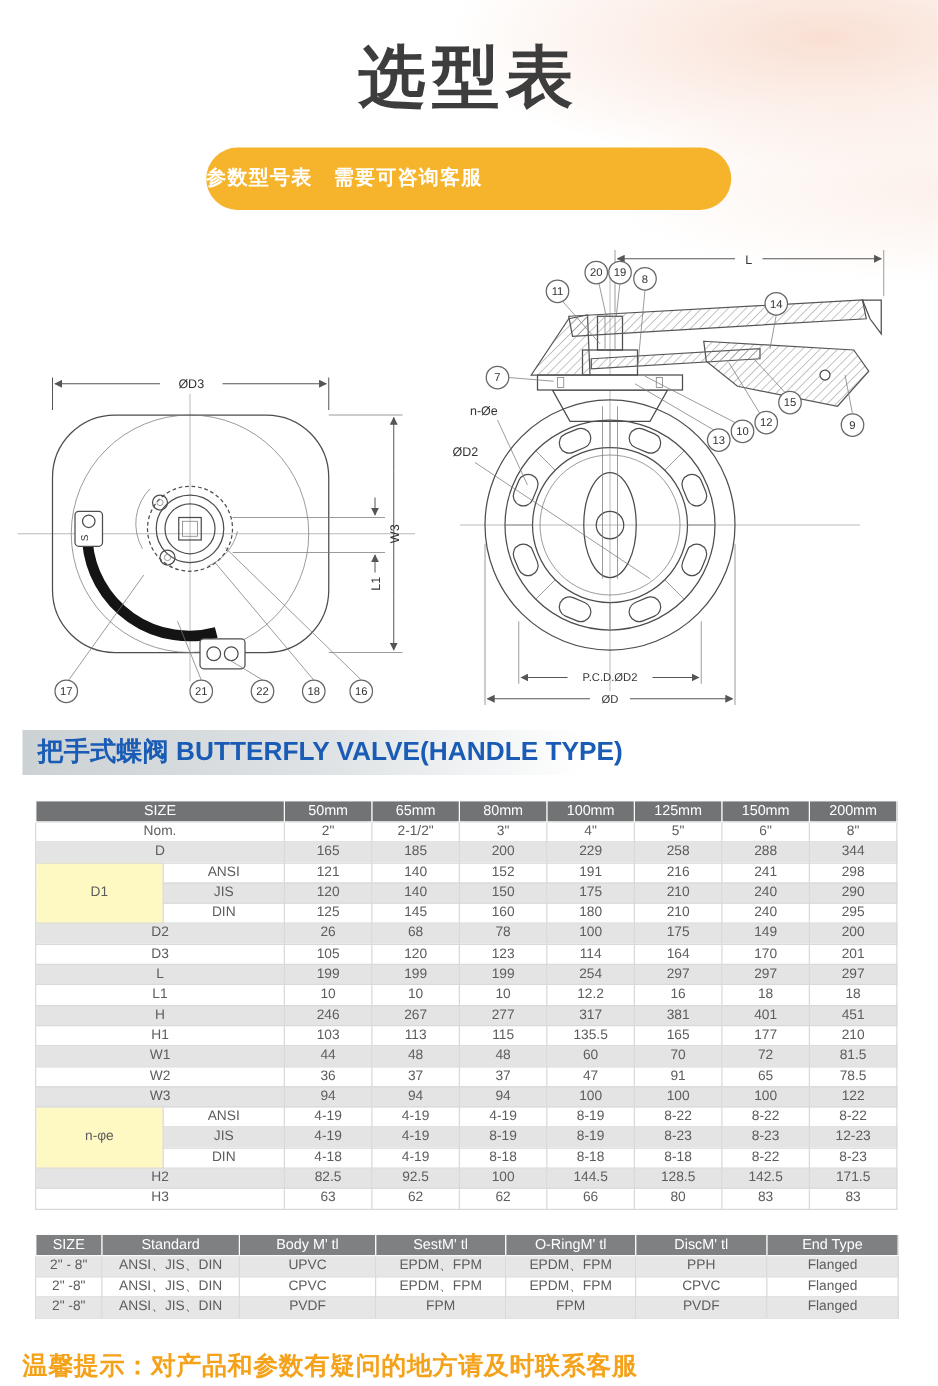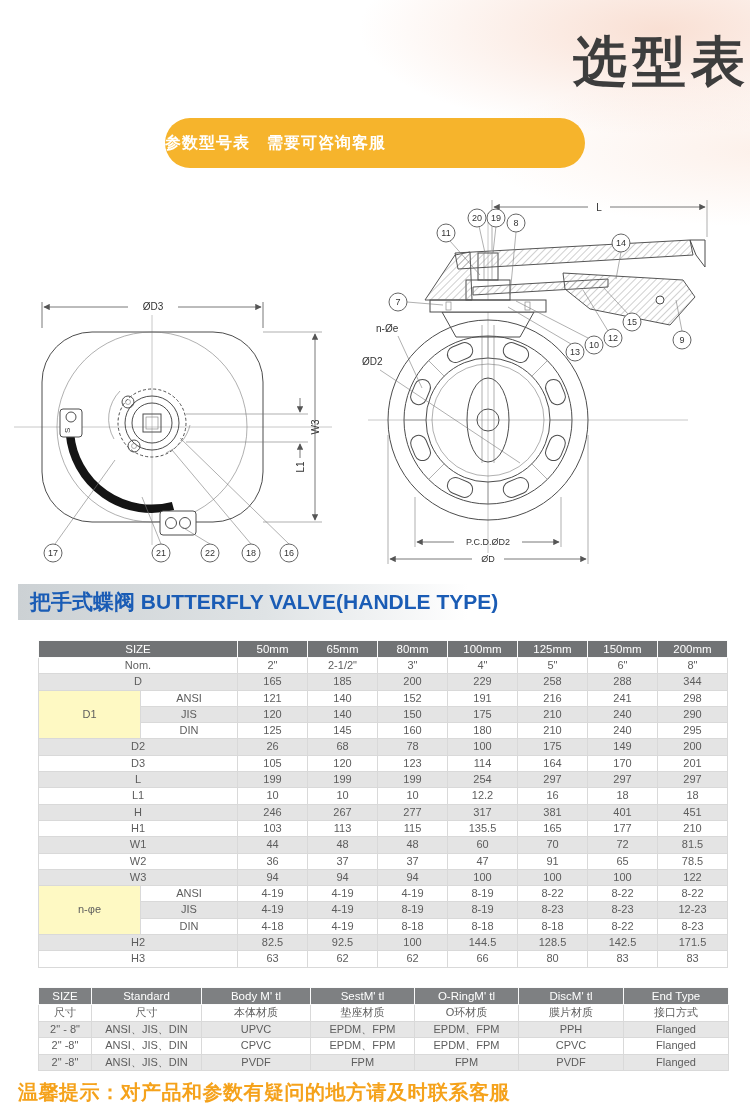--- a/index.html
+++ b/index.html
@@ -5,37 +5,37 @@
   html,body{margin:0;padding:0;}
   body{
     width:750px;height:1109px;position:relative;overflow:hidden;
     font-family:"Liberation Sans","DejaVu Sans",sans-serif;
     background:
       radial-gradient(ellipse 430px 150px at 660px 30px, rgba(247,213,197,.75), rgba(255,255,255,0) 70%),
       radial-gradient(ellipse 420px 110px at 770px 150px, rgba(250,228,216,.55), rgba(255,255,255,0) 70%),
       #ffffff;
   }
   .page-title{
-    position:absolute;top:26px;left:0;width:750px;text-align:right;
+    position:absolute;top:26px;left:0;width:750px;text-align:center;
     font-size:54px;font-weight:bold;color:#3d3d3d;letter-spacing:5px;
   }
   .banner{
     position:absolute;left:165px;top:118px;width:420px;height:50px;
     background:#F6B42C;border-radius:26px;color:#ffffff;
     font-size:16px;font-weight:bold;text-align:left;line-height:50px;letter-spacing:1px;
   }
   .section-bar{
     position:absolute;left:18px;top:584px;width:450px;height:36px;
     background:linear-gradient(to right,#ccd1d4 0%,#dfe3e5 55%,rgba(255,255,255,0) 100%);
   }
   .section-title{
     position:absolute;left:30px;top:584px;height:36px;line-height:36px;
     font-size:21px;font-weight:bold;color:#1a5cb5;white-space:nowrap;
   }
-  table{border-collapse:collapse;table-layout:fixed;margin-left:10px;}
+  table{border-collapse:collapse;table-layout:fixed;}
   .size-table{position:absolute;left:28px;top:640px;width:690px;font-size:11px;color:#5d5d5d;}
   .size-table th{
     background:#717375;color:#fff;font-weight:normal;font-size:11.5px;
     border:1px solid #fbfbfb;height:16px;line-height:16px;padding:0;text-align:center;
   }
   .size-table td{
     border:1px solid #d9d9d9;height:15.3px;line-height:15.3px;padding:0;
     text-align:center;background:#fff;white-space:nowrap;
   }
   .size-table tr.shade td{background:#e4e4e4;}
@@ -577,29 +577,20 @@
   <tbody>
       <tr>
         <th>SIZE</th>
         <th>Standard</th>
         <th>Body M' tl</th>
         <th>SestM' tl</th>
         <th>O-RingM' tl</th>
         <th>DiscM' tl</th>
         <th>End Type</th>
       </tr>
-      <tr>
-        <td>尺寸</td>
-        <td>尺寸</td>
-        <td>本体材质</td>
-        <td>垫座材质</td>
-        <td>O环材质</td>
-        <td>膜片材质</td>
-        <td>接口方式</td>
-      </tr>
       <tr class="shade">
         <td>2" - 8"</td>
         <td>ANSI、JIS、DIN</td>
         <td>UPVC</td>
         <td>EPDM、FPM</td>
         <td>EPDM、FPM</td>
         <td>PPH</td>
         <td>Flanged</td>
       </tr>
       <tr>

